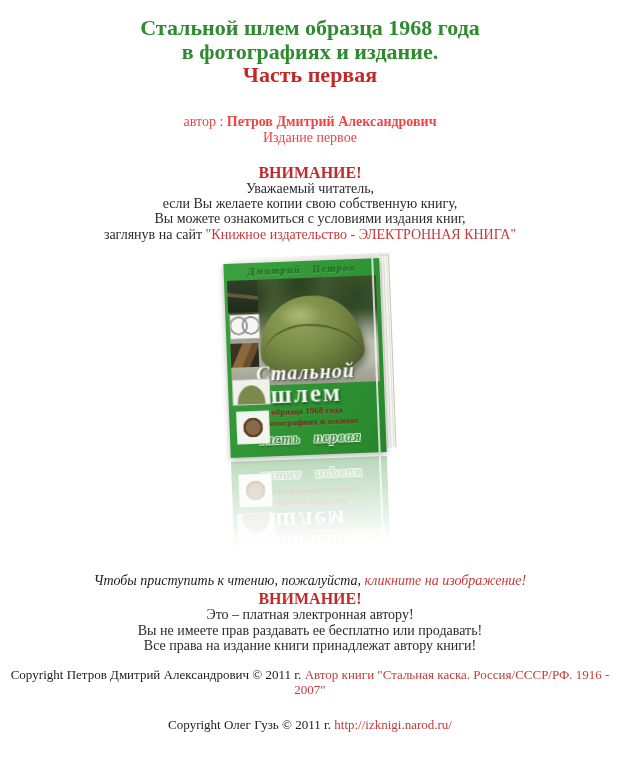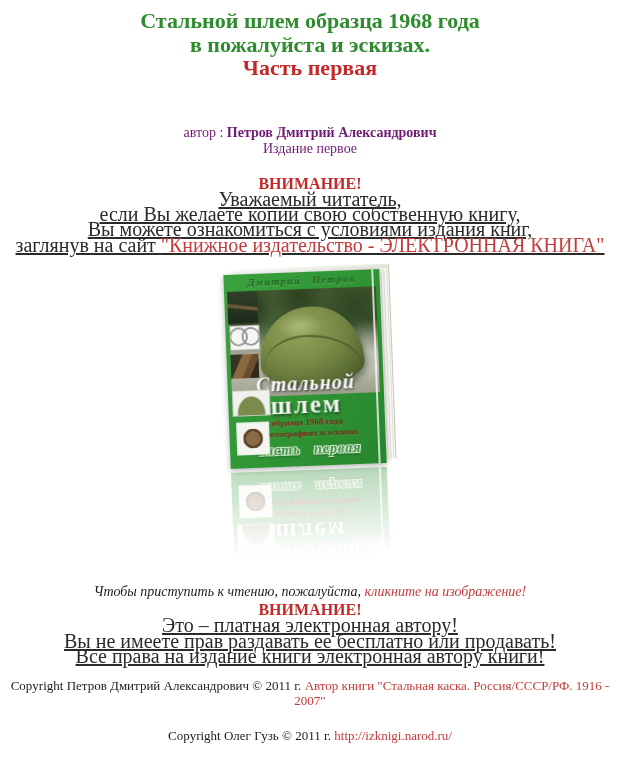--- a/index.html
+++ b/index.html
@@ -8,28 +8,28 @@
     --link_red:#c43b3b;
     --cover_green:#2f9434;
     --cover_dark_green:#1b5e1b;
     --cover_maroon:#7b2518;
   }
   *{margin:0;padding:0;box-sizing:border-box;}
   html,body{background:#fff;}
   body{width:620px;height:766px;font-family:"Liberation Serif","DejaVu Serif",serif;color:#1c1c1c;overflow:hidden;}
   .page{width:620px;height:766px;text-align:center;position:relative;}
 
-  .title{padding-top:9px;font-size:22px;line-height:23.5px;font-weight:bold;}
+  .title{padding-top:16px;font-size:22px;line-height:23.5px;font-weight:bold;}
   .t-green{color:var(--green);}
   .t-red{color:var(--red);}
 
-  .author-block{margin-top:45px;font-size:14px;line-height:16.5px;color:#701a75;}
+  .author-block{margin-top:27px;font-size:14px;line-height:16.5px;color:#ef4444;}
 
   .notice-heading{margin-top:17px;color:var(--red);font-weight:bold;font-size:16px;line-height:17px;}
-  .para{font-size:20px;line-height:15.4px;color:#2a2a2a;text-decoration:underline;}
+  .para{font-size:14px;line-height:15.4px;color:#2a2a2a;}
   .redlink{color:var(--link_red);text-decoration:none;cursor:pointer;}
 
   
   .book-scene{position:relative;width:210px;height:296px;margin:11px auto 0;}
   .book-link{display:block;width:100%;height:100%;cursor:pointer;}
   .book-outer{position:absolute;left:22px;top:8px;width:156px;height:194px;
       transform:rotate(-2.2deg);
       -webkit-box-reflect:below 4px linear-gradient(transparent 55%, rgba(0,0,0,0.33));}
   .pages-top{position:absolute;left:7px;right:-7px;top:-5px;height:6px;
       background:linear-gradient(90deg,#fbfbf8,#e9e9e2);
@@ -94,21 +94,21 @@
 
   .click-line{margin-top:24px;font-size:14px;line-height:16px;font-style:italic;}
   .footer-1{margin-top:14px;font-size:13px;line-height:15px;}
   .footer-2{margin-top:20px;font-size:13px;line-height:15px;}
 </style>
 </head>
 <body>
 
 <div class="page">
 
-  <h1 class="title"><span class="t-green">Стальной шлем образца 1968 года</span><br><span class="t-green">в пожалуйста и эскизах.</span><br><span class="t-red">Часть первая</span></h1>
+  <h1 class="title"><span class="t-green">Стальной шлем образца 1968 года</span><br><span class="t-green">в фотографиях и издание.</span><br><span class="t-red">Часть первая</span></h1>
 
   <div class="author-block">
     <div><span>автор :</span> <b>Петров Дмитрий Александрович</b></div>
     <div>Издание первое</div>
   </div>
 
   <div class="notice-heading">ВНИМАНИЕ!</div>
   <div class="para">
     <div>Уважаемый читатель,</div>
     <div>если Вы желаете копии свою собственную книгу,</div>
@@ -142,20 +142,20 @@
       </span>
     </a>
   </div>
 
   <div class="click-line"><span>Чтобы приступить к чтению, пожалуйста, </span><a class="redlink">кликните на изображение!</a></div>
 
   <div class="notice-heading" style="margin-top:1px;">ВНИМАНИЕ!</div>
   <div class="para">
     <div>Это – платная электронная автору!</div>
     <div>Вы не имеете прав раздавать ее бесплатно или продавать!</div>
-    <div>Все права на издание книги электронная автору книги!</div>
+    <div>Все права на издание книги принадлежат автору книги!</div>
   </div>
 
   <div class="footer-1"><span>Copyright Петров Дмитрий Александрович © 2011 г. </span><a class="redlink">Автор книги "Стальная каска. Россия/СССР/РФ. 1916 - 2007"</a></div>
 
   <div class="footer-2"><span>Copyright Олег Гузь © 2011 г. </span><a class="redlink">http://izknigi.narod.ru/</a></div>
 
 </div>
 
 </body></html>

